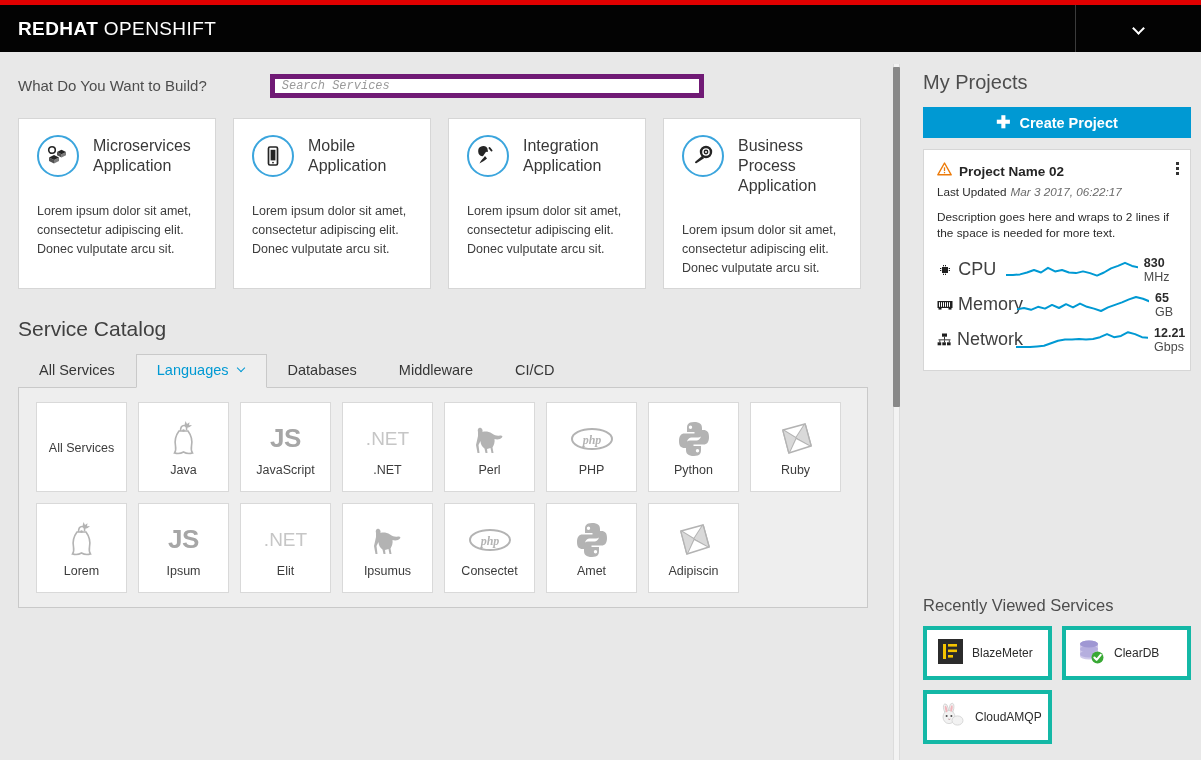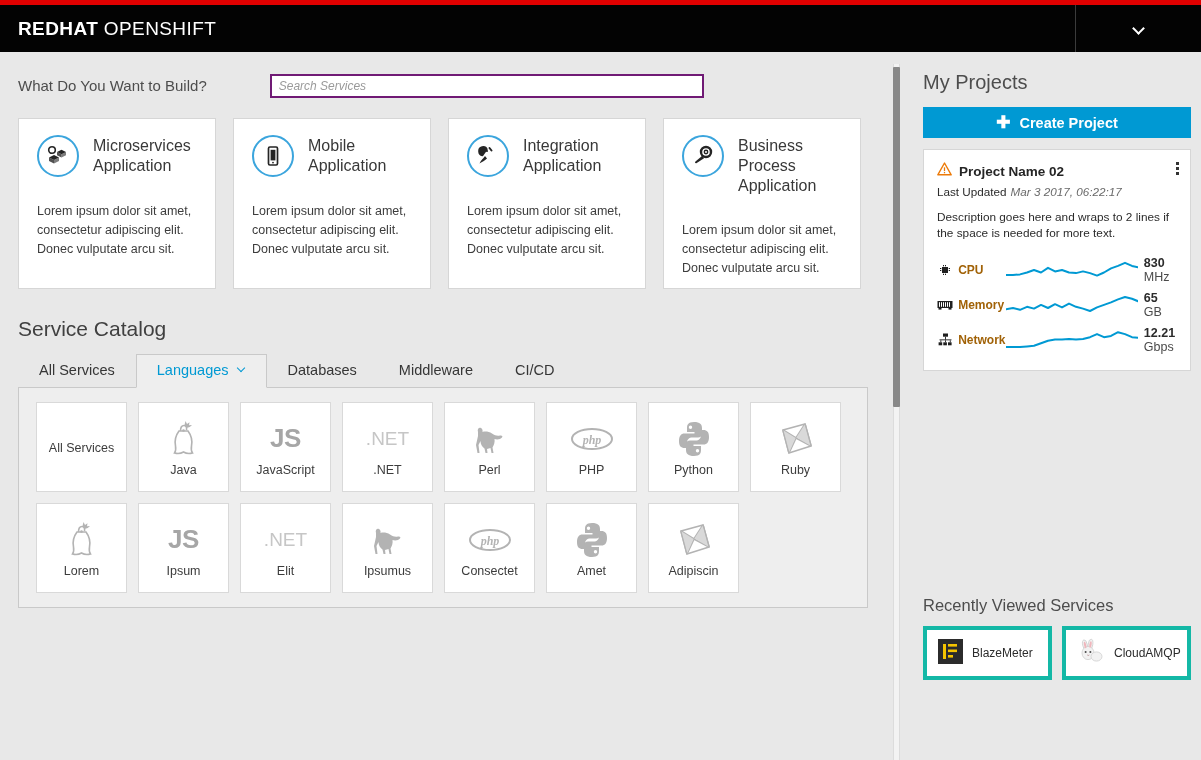--- a/index.html
+++ b/index.html
@@ -63,22 +63,22 @@
     display: flex; align-items: center;
     padding: 19px 0 0 18px;
   }
   h1.title {
     font-size: 15px; font-weight: 400; color: #4d4d4d;
     line-height: 30px;
   }
   .search-wrap { margin-left: 63px; }
   .search-input {
     width: 434px; height: 24px; background: #fff;
-    border: 2px solid #701a75; padding: 0 7px;
-    font-family: Liberation Sans, sans-serif;
+    border: 5px solid #701a75; padding: 0 7px;
+    font-family: Liberation Mono, monospace;
     font-size: 12px; font-style: italic; color: #6b6b6b;
   }
   .search-input::placeholder { color: #9a9a9a; font-style: italic; }
 
   
   .build-row {
     display: flex; gap: 17px; padding: 17px 0 0 18px;
   }
   .build-card {
     width: 198px; height: 171px; background: #fff;
@@ -184,21 +184,21 @@
   .pc-updated .lbl { font-weight: 400; color: #2b2b2b; }
   .pc-updated .date { font-style: italic; color: #6a6a6a; margin-left: 4px; }
   .pc-desc {
     margin-top: 11px; font-size: 11.8px; color: #2b2b2b; line-height: 16px;
   }
   .metrics { margin-top: 11px; }
   .metric {
     display: flex; align-items: center; height: 35px;
   }
   .m-icon { width: 20px; display: flex; align-items: center; justify-content: center; }
-  .m-label { font-size: 12px; font-weight: 700; color: #a16207; width: 64px; padding-left: 5px; }
+  .m-label { font-size: 18px; font-weight: 400; color: #404040; width: 64px; padding-left: 5px; }
   .m-spark { flex: 1; height: 28px; }
   .m-spark svg { display: block; }
   .m-val {
     width: 47px; text-align: left; padding-left: 6px;
     font-size: 12.5px; color: #2b2b2b; line-height: 14px;
   }
   .m-val b { font-weight: 700; }
   .m-val .unit { font-weight: 400; color: #4a4a4a; }
   .m-val.stack { line-height: 14px; }
 
@@ -633,20 +633,36 @@
               <rect x="5" y="5" width="3" height="15"></rect>
               <rect x="10" y="5" width="9" height="2.6"></rect>
               <rect x="10" y="10.5" width="9" height="2.6"></rect>
               <rect x="10" y="16" width="5" height="2.6"></rect>
             </g>
           </svg>
         </span>
         <span class="rvs-name">BlazeMeter</span>
       </div>
 
+      <div class="rvs-card">
+        <span>
+          <svg width="28" height="27" viewBox="0 0 28 27">
+            <g>
+              <ellipse cx="12" cy="6" rx="9" ry="3.6" fill="#b5aede"></ellipse>
+              <path d="M3 6 L3 18 a9 3.6 0 0 0 18 0 L21 6 Z" fill="#cfc9ea"></path>
+              <ellipse cx="12" cy="11" rx="9" ry="3.6" fill="#b5aede"></ellipse>
+              <ellipse cx="12" cy="16" rx="9" ry="3.6" fill="#b5aede"></ellipse>
+              <ellipse cx="12" cy="6" rx="9" ry="3.6" fill="#9f97d3"></ellipse>
+              <circle cx="20.5" cy="19.5" r="6" fill="#39a935"></circle>
+              <path d="M17.4 19.6 L19.6 21.8 L23.7 16.9" fill="none" stroke="#fff" stroke-width="2.1" stroke-linecap="round" stroke-linejoin="round"></path>
+            </g>
+          </svg>
+        </span>
+        <span class="rvs-name">ClearDB</span>
+      </div>
 
       <div class="rvs-card">
         <span>
           <svg width="28" height="26" viewBox="0 0 28 26">
             <g fill="#f2f2f2" stroke="#cfcfcf" stroke-width=".8">
               <ellipse cx="8" cy="7" rx="2.3" ry="5.2" transform="rotate(-12 8 7)"></ellipse>
               <ellipse cx="13.5" cy="6.4" rx="2.3" ry="5.2" transform="rotate(8 13.5 6.4)"></ellipse>
               <ellipse cx="11" cy="15" rx="6" ry="6.6"></ellipse>
               <ellipse cx="19.5" cy="18.5" rx="5.5" ry="4.6"></ellipse>
             </g>

